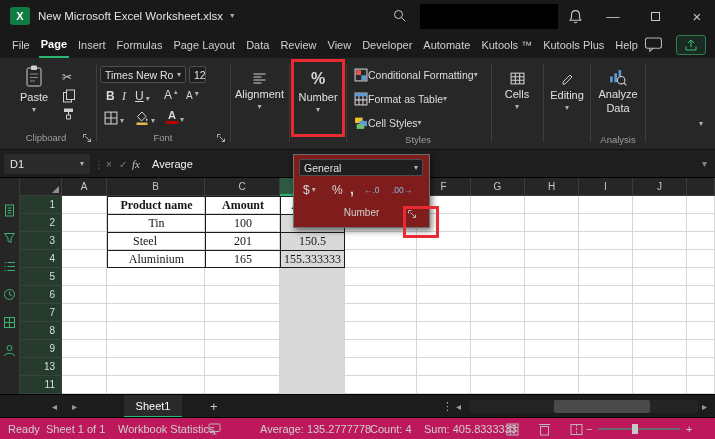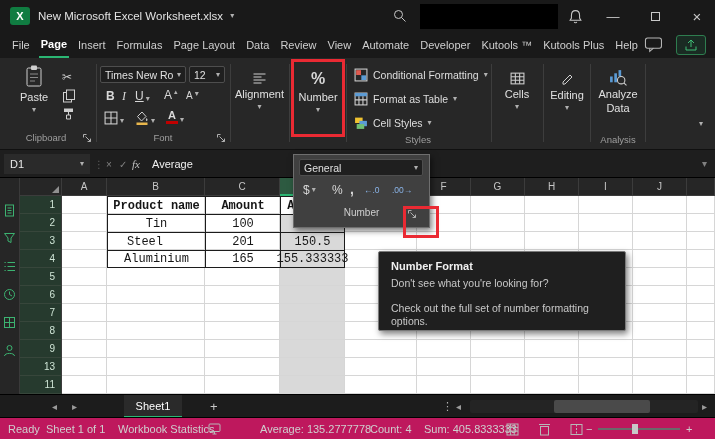--- a/index.html
+++ b/index.html
@@ -31,21 +31,21 @@
 
 
 .ribbon{left:0;top:58px;width:715px;height:92px;background:#272727;border-bottom:1px solid #101010}
 .rsep{position:absolute;top:6px;width:1px;height:78px;background:#3d3d3d}
 .glabel{position:absolute;font-size:9.5px;color:#9f9f9f;text-align:center;white-space:nowrap}
 .bigbtn{position:absolute;display:flex;flex-direction:column;align-items:center;gap:3px;
   color:#e0e0e0;font-size:11px}
 .combo{position:absolute;background:#1f1f1f;border:1px solid #4e4e4e;border-radius:2px;display:flex;
   align-items:center;justify-content:space-between;font-size:10.5px;color:#e0e0e0;padding:0 4px;white-space:nowrap;overflow:hidden}
 .fbtn{position:absolute;color:#d8d8d8;display:flex;align-items:flex-end;gap:2px}
-.styrow{position:absolute;display:flex;align-items:center;gap:5px;color:#dedede;font-size:10.5px;white-space:nowrap}
+.styrow{position:absolute;display:flex;align-items:center;color:#dedede;font-size:10.5px;white-space:nowrap}
 .minirow{position:absolute;display:flex;align-items:center}
 
 
 .fbar{left:0;top:150px;width:715px;height:28px;background:#1e1e1e;border-bottom:1px solid #000}
 .namebox{position:absolute;left:4px;top:4px;width:86px;height:20px;background:#2a2a2a;display:flex;
   align-items:center;justify-content:space-between;padding:0 6px;font-size:11px;color:#e8e8e8}
 .fsym{position:absolute;top:0;height:28px;display:flex;align-items:center;font-size:10px;color:#808080}
 
 
 .sheet{left:0;top:178px;width:715px;height:216px;background:#fff}
@@ -63,25 +63,25 @@
 .rowhdr{width:42px;height:18px;background:#263a2e;color:#cfe5d6;font-size:10px;display:flex;
   align-items:center;justify-content:flex-end;padding-right:6px;
   border-right:1px solid #3c3c3c;border-bottom:1px solid #37463b}
 .cellarea{position:absolute;left:62px;top:18px;width:653px;height:198px;background:#fff}
 .colstripe{position:absolute;top:0;height:198px;border-right:1px solid #d6d6d6;
   background-image:repeating-linear-gradient(to bottom,rgba(0,0,0,0) 0,rgba(0,0,0,0) 17px,#d6d6d6 17px,#d6d6d6 18px)}
 .colstripe.sel{background-color:#d9d9d9}
 .tablewrap{position:absolute;left:45px;top:0;width:238px;height:72px;border:1px solid #1c1c1c}
 .tline{position:absolute;background:#1c1c1c}
 .dcell{position:absolute;display:flex;align-items:center;justify-content:center;
-  font-family:Liberation Mono, monospace;font-size:12px;color:#161616;white-space:nowrap}
+  font-family:Liberation Serif, serif;font-size:12px;color:#161616;white-space:nowrap}
 .dcell.b{font-weight:700}
 
 
-.popup{left:293px;top:154px;width:137px;height:74px;background:#404040;border:1px solid #6e6e6e;
+.popup{left:293px;top:154px;width:137px;height:74px;background:#7f1d1d;border:1px solid #6e6e6e;
   box-shadow:2px 3px 6px rgba(0,0,0,.5);z-index:40}
 .pbtn{position:absolute;color:#d8d8d8;display:flex;align-items:center;gap:2px}
 
 
 .tooltip{left:378px;top:251px;width:248px;height:80px;background:#1f1f1f;border:1px solid #7a7a7a;
   border-radius:2px;padding:8px 12px;z-index:45;box-shadow:2px 3px 6px rgba(0,0,0,.5)}
 .tt-title{font-size:11px;font-weight:700;color:#f0f0f0;margin-bottom:5px}
 .tt-line{font-size:10.5px;color:#c8c8c8;line-height:13px}
 .tt-line2{margin-top:12px}
 
@@ -136,22 +136,22 @@
 
   <div class="abs tabrow">
     <span class="rtab">File</span>
     <span class="rtab active">Page</span>
     <span class="rtab">Insert</span>
     <span class="rtab">Formulas</span>
     <span class="rtab">Page Layout</span>
     <span class="rtab">Data</span>
     <span class="rtab">Review</span>
     <span class="rtab">View</span>
+    <span class="rtab">Developer</span>
     <span class="rtab">Automate</span>
-    <span class="rtab">Developer</span>
     <span class="rtab">Kutools ™</span>
     <span class="rtab">Kutools Plus</span>
     <span class="rtab">Help</span>
   </div>
   <span class="abs" style="left:644px;top:37px">
     <svg width="20" height="16" viewBox="0 0 18 15">
         <rect x="1" y="1" width="15" height="9.5" rx="2" stroke="#b5b5b5" fill="none"></rect>
         <path d="M5 10.5 v3 l3.5 -3" stroke="#b5b5b5" fill="none"></path>
       </svg>
   </span>
@@ -201,21 +201,21 @@
       <svg width="10" height="10" viewBox="0 0 10 10">
           <path d="M1.5 1.5 H4.5 M1.5 1.5 V4.5" stroke="#b0b0b0" fill="none"></path>
           <path d="M3.5 3.5 L8.5 8.5 M8.5 8.5 H5.6 M8.5 8.5 V5.6" stroke="#b0b0b0" fill="none"></path>
         </svg>
     </span>
 
     <div class="combo" style="left:100px;top:8px;width:86px;height:17px">
       <span>Times New Ro</span>
       <span class="chv">▾</span>
     </div>
-    <div class="combo" style="left:189px;top:8px;width:36px;height:17px">
+    <div class="combo" style="left:189px;top:8px;width:17px;height:17px">
       <span>12</span>
       <span class="chv">▾</span>
     </div>
     <div class="fbtn" style="left:106px;top:31px;font-size:12px;font-weight:700">B</div>
     <div class="fbtn" style="left:122px;top:31px;font-size:12px;font-style:italic;font-family:'Liberation Serif',serif">I</div>
     <div class="fbtn" style="left:135px;top:31px">
       <span style="font-size:12px;text-decoration:underline">U</span>
       <span class="chv">▾</span>
     </div>
     <div class="fbtn" style="left:164px;top:30px">
@@ -470,25 +470,20 @@
       </div>
     <div class="abs" style="left:0;top:52px;width:135px;text-align:center;font-size:10px;color:#cfcfcf">Number</div>
     <span class="abs" style="left:113px;top:54px">
       <svg width="10" height="10" viewBox="0 0 10 10">
           <path d="M1.5 1.5 H4.5 M1.5 1.5 V4.5" stroke="#b0b0b0" fill="none"></path>
           <path d="M3.5 3.5 L8.5 8.5 M8.5 8.5 H5.6 M8.5 8.5 V5.6" stroke="#b0b0b0" fill="none"></path>
         </svg>
     </span>
   </div>
 
-  <div class="abs tooltip">
-    <div class="tt-title">Number Format</div>
-    <div class="tt-line">Don't see what you're looking for?</div>
-    <div class="tt-line tt-line2">Check out the full set of number formatting options.</div>
-  </div>
 
   <div class="abs redbox" style="left:291px;top:59px;width:54px;height:78px"></div>
   <div class="abs redbox" style="left:403px;top:206px;width:36px;height:32px"></div>
 
   <div class="abs sheetbar">
     <div class="navchv" style="left:52px">◂</div>
     <div class="navchv" style="left:72px">▸</div>
     <div class="stab">Sheet1</div>
     <div class="navchv" style="left:210px;font-size:13px;color:#c8c8c8">+</div>
     <div class="navchv" style="left:442px;font-size:11px;color:#b0b0b0">⋮</div>

